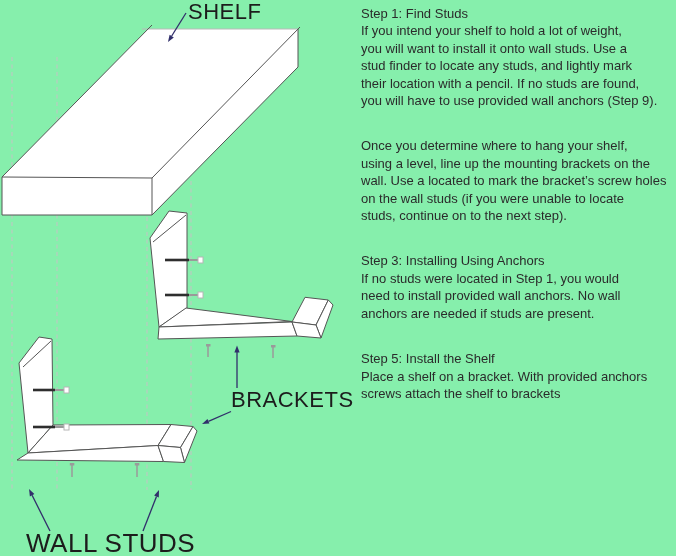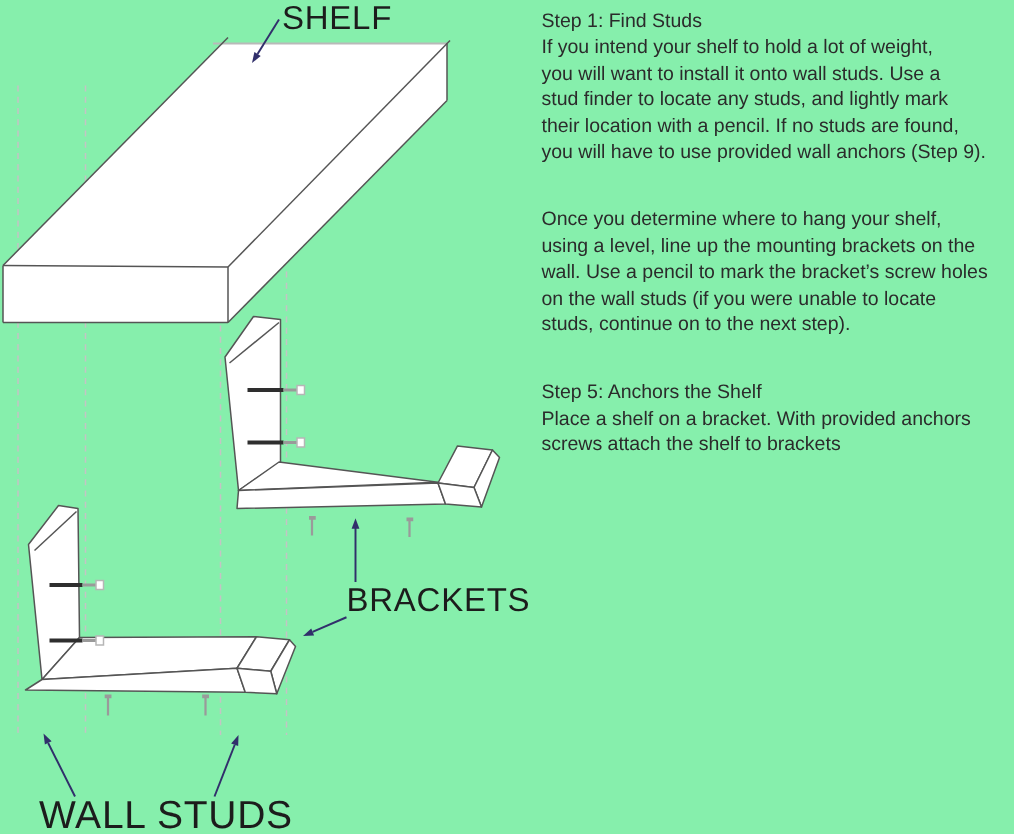--- a/index.html
+++ b/index.html
@@ -164,24 +164,30 @@
       <div class="step-heading">Step 1: Find Studs</div>
       <div class="step-body">If you intend your shelf to hold a lot of weight,
 you will want to install it onto wall studs. Use a
 stud finder to locate any studs, and lightly mark
 their location with a pencil. If no studs are found,
 you will have to use provided wall anchors (Step 9).</div>
     </div>
     <div class="step">
       <div class="step-body">Once you determine where to hang your shelf,
 using a level, line up the mounting brackets on the
-wall. Use a pencil to mark the bracket’s screw holes
+wall. Use a located to mark the bracket’s screw holes
 on the wall studs (if you were unable to locate
 studs, continue on to the next step).</div>
     </div>
     <div class="step">
-      <div class="step-heading">Step 5: Anchors the Shelf</div>
+      <div class="step-heading">Step 3: Installing Using Anchors</div>
+      <div class="step-body">If no studs were located in Step 1, you would
+need to install provided wall anchors. No wall
+anchors are needed if studs are present.</div>
+    </div>
+    <div class="step">
+      <div class="step-heading">Step 5: Install the Shelf</div>
       <div class="step-body">Place a shelf on a bracket. With provided anchors
 screws attach the shelf to brackets</div>
     </div>
   </div>
 
 </div>
 
 </body></html>

